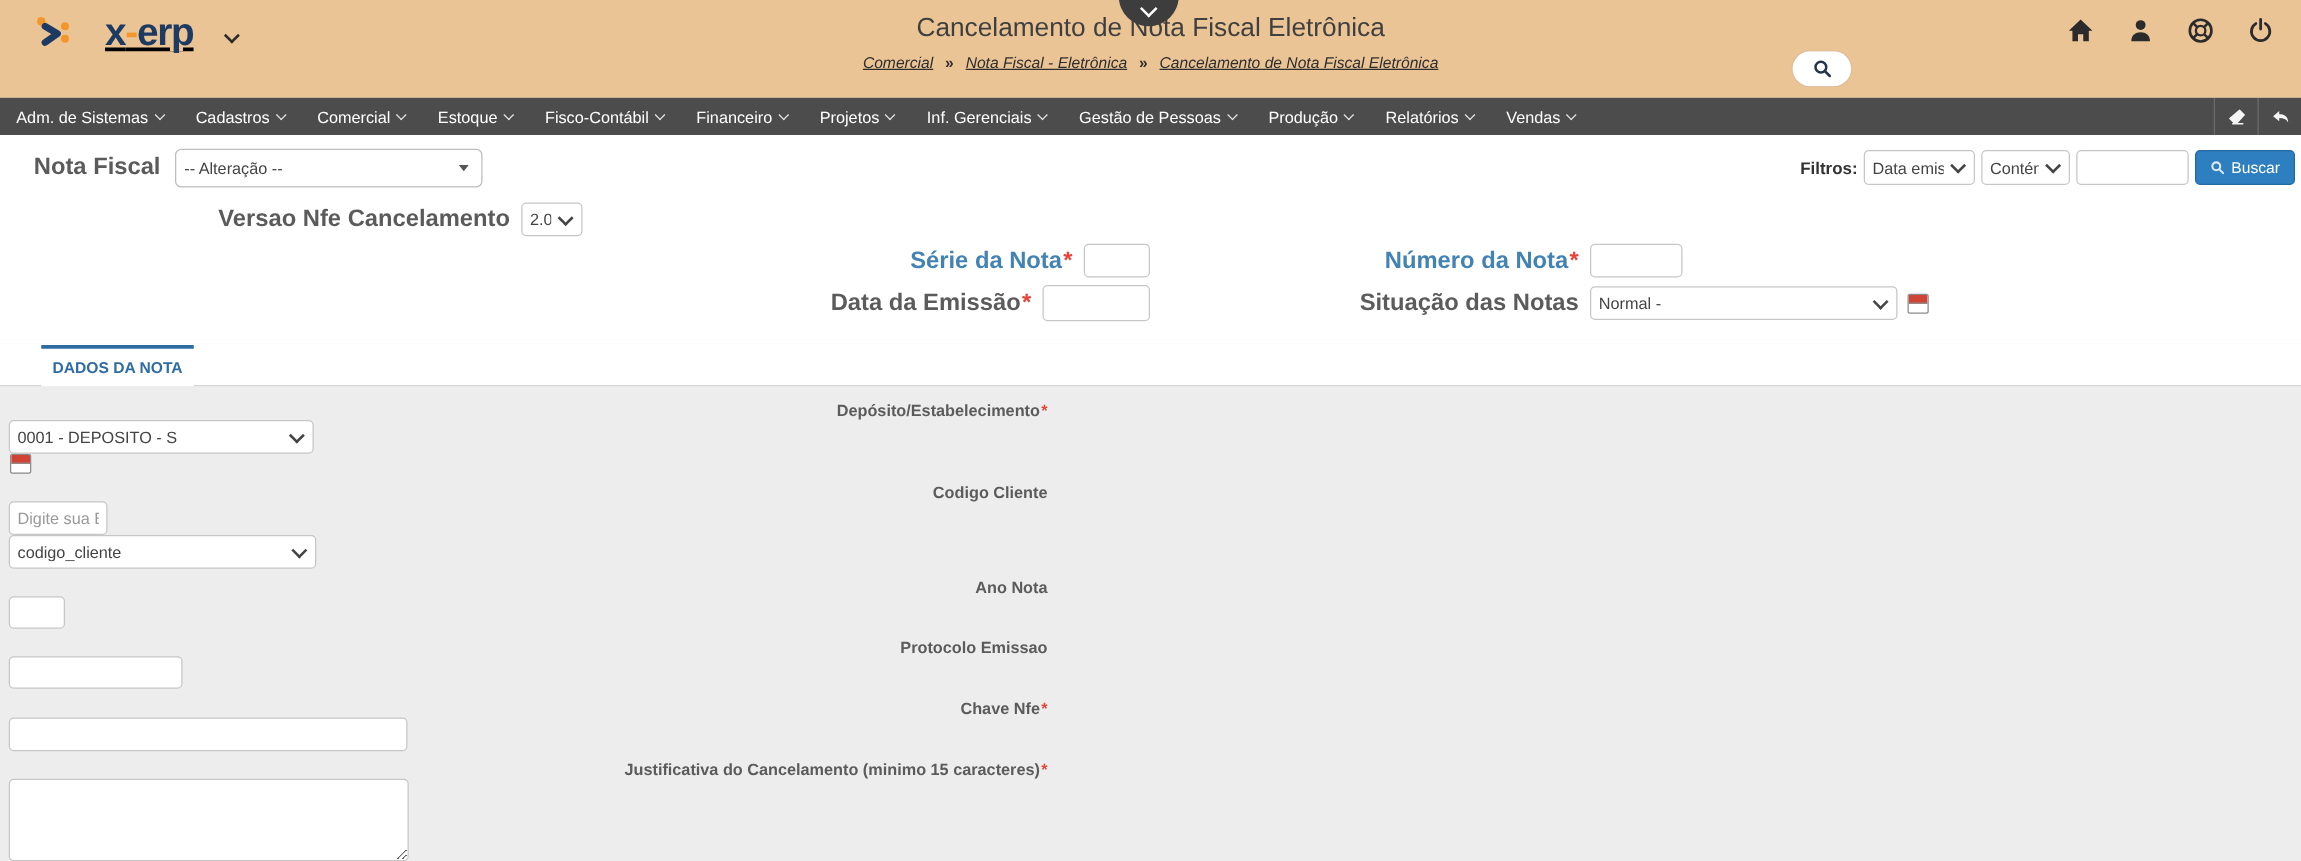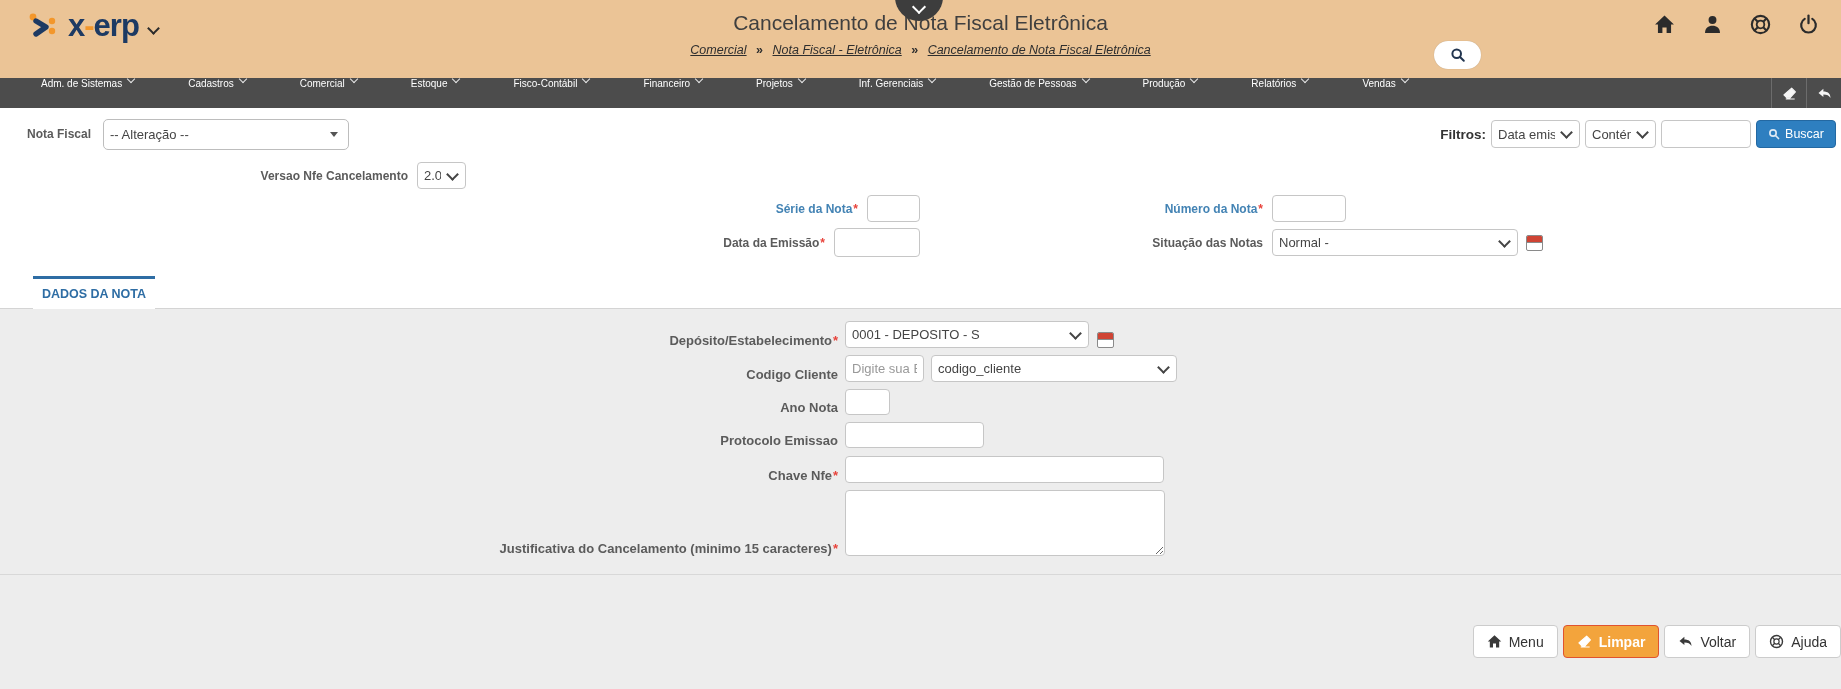--- a/index.html
+++ b/index.html
@@ -1,50 +1,50 @@
 <!DOCTYPE html>
 <html><head>
 <meta charset="utf-8">
 <style>
   html,body{margin:0;padding:0;}
   body{font-family:"Liberation Sans","DejaVu Sans",sans-serif;}
   .page{position:relative;width:1841px;height:689px;overflow:hidden;background:#ededed;}
 
   
   .hdr{position:relative;height:78px;background:#ebc496;}
-  .logo{position:absolute;left:26px;top:8px;display:flex;align-items:center;gap:8px;cursor:pointer;}
+  .logo{position:absolute;left:26px;top:8px;display:flex;align-items:center;gap:24px;cursor:pointer;text-decoration:underline;}
   .logo-mark{width:34px;height:34px;}
   .logo-text{font-size:31px;font-weight:bold;color:#1d3a63;letter-spacing:-1px;line-height:1;}
   .logo-text .dash{color:#f3972b;}
   .logo-caret{width:7px;height:7px;border-right:2px solid #2b2b2b;border-bottom:2px solid #2b2b2b;transform:rotate(45deg);margin-top:6px;margin-left:2px;}
   .hdr-bubble{position:absolute;left:895px;top:-27px;width:48px;height:48px;border-radius:50%;background:#3d3d3d;cursor:pointer;}
   .hdr-bubble .bchev{position:absolute;left:19px;bottom:9px;width:8px;height:8px;border-right:2px solid #fff;border-bottom:2px solid #fff;transform:rotate(45deg);}
   .hdr-center{padding-top:11px;text-align:center;}
   .hdr-title{margin:0;font-size:21px;font-weight:normal;color:#3f3f3f;}
   .breadcrumb{margin-top:8px;font-size:12.5px;font-style:italic;color:#2e2e2e;}
   .breadcrumb a{color:#2e2e2e;text-decoration:underline;cursor:pointer;}
   .breadcrumb .sep{font-style:normal;font-weight:bold;margin:0 6px;color:#2e2e2e;}
   .hdr-search{position:absolute;left:1434px;top:41px;width:47px;height:28px;background:#fff;border-radius:14px;display:flex;align-items:center;justify-content:center;cursor:pointer;box-shadow:0 0 1px rgba(0,0,0,.25);}
   .hdr-icons{position:absolute;right:22px;top:14px;display:flex;gap:27px;align-items:center;}
   .hicon{width:21px;height:21px;color:#2b2b2b;cursor:pointer;}
   .hicon svg{width:100%;height:100%;}
 
   
   .menubar{height:30px;background:#4c4c4c;display:flex;align-items:stretch;color:#fff;}
-  .menu-item{display:flex;align-items:flex-start;padding:0 13px;font-size:10px;cursor:pointer;white-space:nowrap;margin-left:28px;}
+  .menu-item{display:flex;align-items:center;padding:0 13px;font-size:13px;cursor:pointer;white-space:nowrap;}
   .mi-caret{width:5px;height:5px;border-right:1.5px solid #e8e8e8;border-bottom:1.5px solid #e8e8e8;transform:rotate(45deg);margin-left:6px;margin-top:-2px;}
   .menu-right{margin-left:auto;display:flex;align-items:stretch;}
   .menu-icon-btn{width:34px;display:flex;align-items:center;justify-content:center;border-left:1px solid rgba(255,255,255,.18);cursor:pointer;color:#f5f5f5;}
   .menu-icon-btn svg{width:15px;height:15px;}
 
   
   .top-form{background:#fff;padding-top:10px;padding-bottom:18px;}
   .frow{display:flex;align-items:center;margin-bottom:6px;}
   .row-first{margin-bottom:12px;height:32px;}
-  .lbl{font-size:12px;font-weight:bold;color:#5b5b5b;}
+  .lbl{font-size:19px;font-weight:bold;color:#5b5b5b;}
   .lbl.blue{color:#4383b4;}
   .req{color:#e8433b;font-weight:bold;margin-left:1px;}
   .lblL{width:408px;text-align:right;flex:none;}
   .lblR{width:343px;text-align:right;flex:none;}
   .half-left{display:flex;align-items:center;width:920px;flex:none;justify-content:flex-end;}
   .half-right{display:flex;align-items:center;flex:1;}
   .nota-lbl{margin-left:27px;flex:none;}
 
   .inp,.sel{box-sizing:border-box;height:27px;border:1px solid #c6c6c6;border-radius:4px;background:#fff;font-family:inherit;font-size:13px;color:#444;padding:0 6px;outline:none;}
   .inp::placeholder{color:#999;}
@@ -78,21 +78,21 @@
   .buscar-btn{height:28px;width:80px;background:#2e7fc0;border:1px solid #2368a2;border-radius:4px;color:#fff;font-family:inherit;font-size:12.5px;display:flex;align-items:center;justify-content:center;gap:5px;cursor:pointer;}
   .buscar-btn svg{width:12px;height:12px;}
 
   
   .tabstrip{position:relative;height:34px;background:#fff;}
   .tabstrip::after{content:"";position:absolute;left:0;right:0;bottom:0;height:1px;background:#d4d4d4;}
   .tab{position:absolute;left:33px;top:1px;height:33px;width:122px;z-index:2;background:#fff;border-top:3px solid #2e6da4;box-sizing:border-box;display:flex;align-items:center;justify-content:center;font-size:12.5px;font-weight:bold;color:#2e6da4;cursor:pointer;}
 
   
   .panel{background:#ededed;padding-top:12px;padding-bottom:18px;border-bottom:1px solid #d8d8d8;}
-  .prow{display:flex;align-items:flex-end;margin-bottom:7px;}
+  .prow{display:flex;align-items:flex-start;margin-bottom:7px;flex-direction:column;}
   .plabel{width:838px;text-align:right;flex:none;font-size:13px;font-weight:bold;color:#5b5b5b;}
   .prow .inp,.prow .selwrap{margin-left:7px;}
   .prow-justif{margin-bottom:0;margin-top:1px;}
   .txtarea{box-sizing:border-box;width:320px;height:66px;margin-left:7px;border:1px solid #c6c6c6;border-radius:4px;font-family:inherit;font-size:13px;color:#444;padding:4px 6px;resize:both;outline:none;background:#fff;}
 
   .cal-icon{display:inline-block;box-sizing:border-box;width:17px;height:16px;margin-left:8px;border:1px solid #8a8a8a;border-radius:2px;background:#fff;overflow:hidden;cursor:pointer;flex:none;}
   .cal-icon .cal-top{display:block;height:6px;background:#cf4434;border-bottom:1px solid #8a8a8a;}
 
   
   .footer{height:115px;background:#ededed;}

